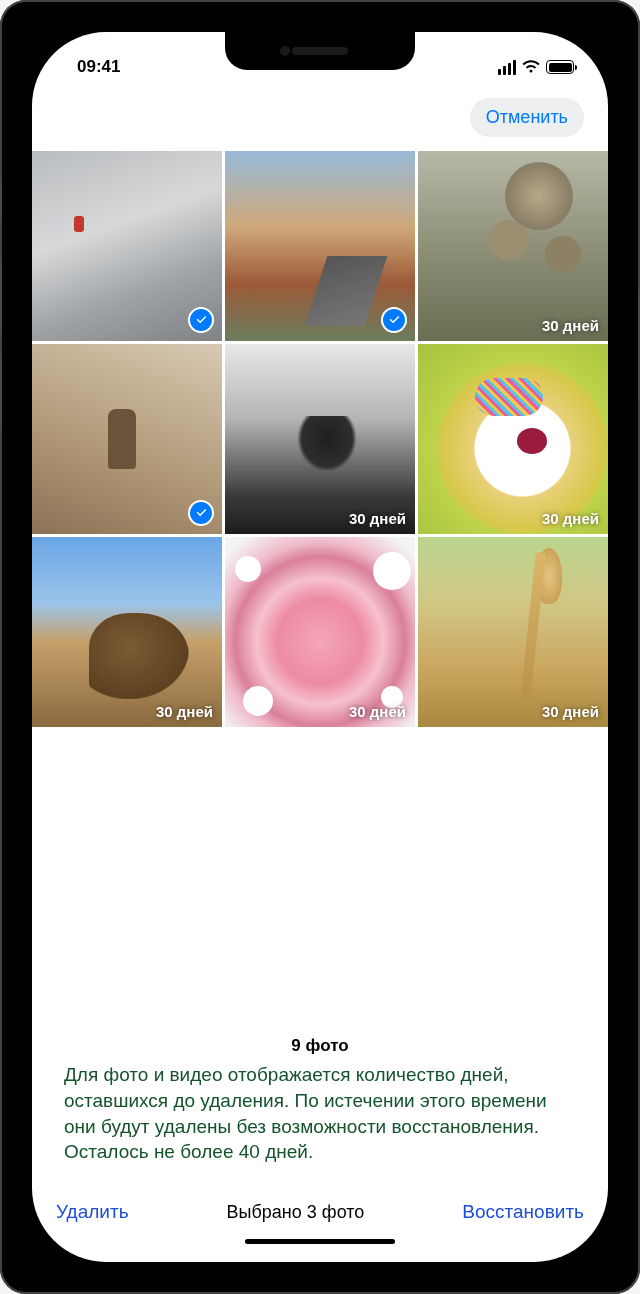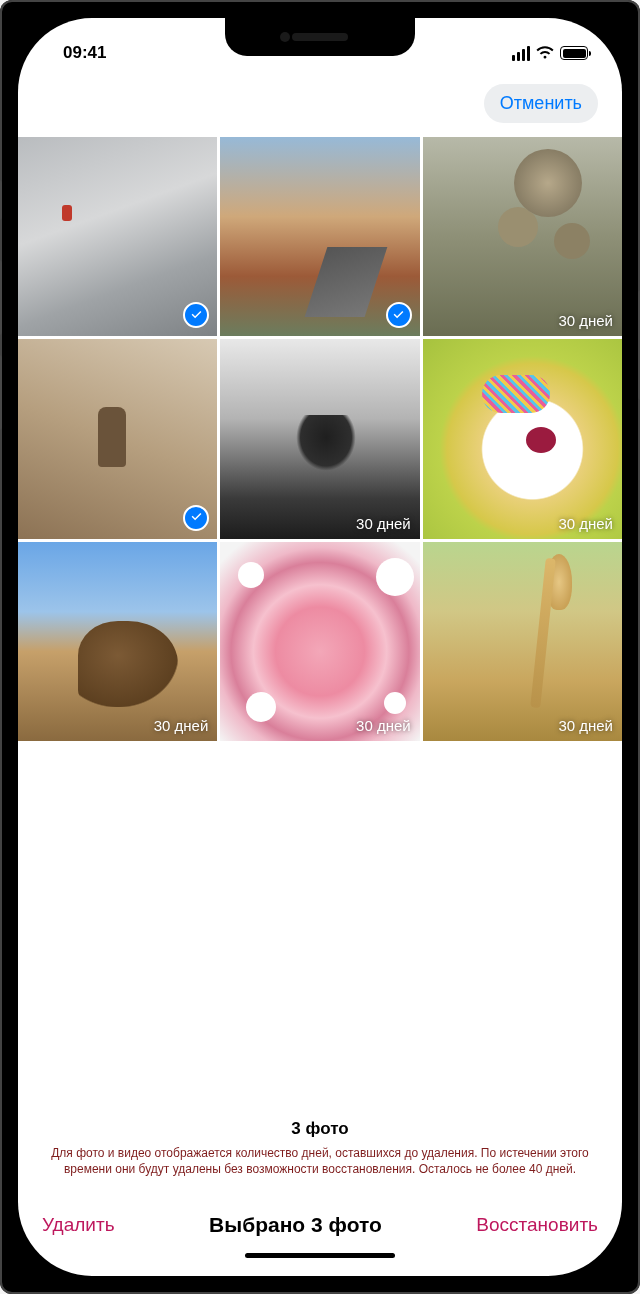--- a/index.html
+++ b/index.html
@@ -1,19 +1,19 @@
 <!DOCTYPE html>
 <html><head>
 <meta charset="utf-8">
 <style>
   * { box-sizing: border-box; margin: 0; padding: 0; }
   html, body { width: 640px; height: 1294px; background: #f5f5f5; font-family: -apple-system, "Helvetica Neue", Arial, sans-serif; }
   .phone-frame {
-    width: 640px; height: 1294px; border-radius: 12px; background: #000; position: relative;
-    padding: 18px; box-shadow: inset 0 0 0 2px #444;
+    width: 640px; height: 1294px; border-radius: 26px; background: #000; position: relative;
+    padding: 32px; box-shadow: inset 0 0 0 2px #444;
   }
   .phone-inner {
     width: 100%; height: 100%; border-radius: 74px; background: #fff; position: relative; overflow: hidden;
   }
   .side-btn { position: absolute; background: #4a4a4a; border-radius: 4px; }
   .sb-left1 { left: -4px; top: 180px; width: 6px; height: 40px; }
   .sb-left2 { left: -4px; top: 260px; width: 6px; height: 75px; }
   .sb-left3 { left: -4px; top: 355px; width: 6px; height: 75px; }
   .sb-right { right: -4px; top: 290px; width: 6px; height: 110px; }
   .notch {
@@ -38,35 +38,35 @@
   .battery::before { content:""; position:absolute; left:1.5px; top:1.5px; right:1.5px; bottom:1.5px; background:#000; border-radius:2px;}
   .nav-row { display:flex; justify-content:flex-end; padding: 10px 24px 14px; margin-left: 37px; }
   .cancel-btn {
     background:#eceef0; color:#007aff; border:none; font-size:18px; padding:9px 16px; border-radius:20px; font-weight:400;
   }
   .title { font-size: 34px; font-weight: 700; padding: 2px 26px 14px; letter-spacing:0.2px;}
   .grid { display:grid; grid-template-columns: repeat(3, 1fr); gap:3px; }
   .cell { position:relative; aspect-ratio:1/1; overflow:hidden; }
   .img { width:100%; height:100%; display:block; }
   .days-label {
-    position:absolute; bottom:7px; right:9px; color:#fff; font-size:15px; font-weight:400;
+    position:absolute; bottom:7px; right:9px; color:#fff; font-size:15px; font-weight:700;
     text-shadow: 0 0 5px rgba(0,0,0,.6);
     margin-top: 20px;
   }
   .check {
     position:absolute; bottom:8px; right:8px; width:26px; height:26px; border-radius:50%;
     background:#007aff; border:2px solid #fff; display:flex; align-items:center; justify-content:center;
   }
   .check svg { width:15px; height:15px; }
   .footer-area { position:absolute; bottom:0; left:0; right:0; padding: 0 20px 18px; }
   .count { text-align:center; font-size:17px; font-weight:600; margin-bottom:6px; }
-  .desc { text-align:center; font-size:12px; color:#7f1d1d; line-height:1.35; padding: 0 12px 30px; }
+  .desc { text-align:left; font-size:19px; color:#14532d; line-height:1.35; padding: 0 12px 30px; }
   .toolbar { display:flex; justify-content:space-between; align-items:center; padding: 6px 4px 0; }
-  .tb-btn { color:#be185d; font-size:19px; background:none; border:none; }
-  .tb-center { font-size:21px; font-weight:700; }
+  .tb-btn { color:#1d4ed8; font-size:19px; background:none; border:none; }
+  .tb-center { font-size:18px; font-weight:400; }
   .home-ind { width:150px; height:5px; background:#000; border-radius:3px; margin: 16px auto 0; }
 
   
   .p1{background:linear-gradient(160deg,#b9bcbf 0%,#d7d8d9 40%,#9fa3a6 70%,#7e8285 100%);}
   .p2{background:linear-gradient(180deg,#97b9d7 0%,#cfa87a 40%,#9c5a38 70%,#6b7d5e 100%);}
   .p3{background:linear-gradient(180deg,#b7b9a8 0%,#8e9077 50%,#6a6d52 100%);}
   .p4{background:linear-gradient(200deg,#d7c9b3 0%,#b69f7f 50%,#8c7254 100%);}
   .p5{background:linear-gradient(180deg,#e8e8e8 0%,#b3b3b3 40%,#3a3a3a 80%,#1c1c1c 100%);}
   .p6{background:radial-gradient(circle at 55% 55%, #fff 0%, #fff 32%, #e9d07a 33%, #d6c84a 55%, #bcd24a 60%, #a6c23e 100%);}
   .p7{background:linear-gradient(180deg,#6aa6e6 0%,#9cc4ea 35%,#c6a06a 55%,#8a6a3f 100%);}
@@ -167,21 +167,21 @@
         <div class="img p8"></div>
         <span class="days-label">30 дней</span>
       </div>
       <div class="cell">
         <div class="img p9"></div>
         <span class="days-label">30 дней</span>
       </div>
     </div>
 
     <div class="footer-area">
-      <div class="count">3 фото</div>
+      <div class="count">9 фото</div>
       <div class="desc">Для фото и видео отображается количество дней, оставшихся до удаления. По истечении этого времени они будут удалены без возможности восстановления. Осталось не более 40 дней.</div>
       <div class="toolbar">
         <button class="tb-btn">Удалить</button>
         <span class="tb-center">Выбрано 3 фото</span>
         <button class="tb-btn">Восстановить</button>
       </div>
       <div class="home-ind"></div>
     </div>
 
   </div>

